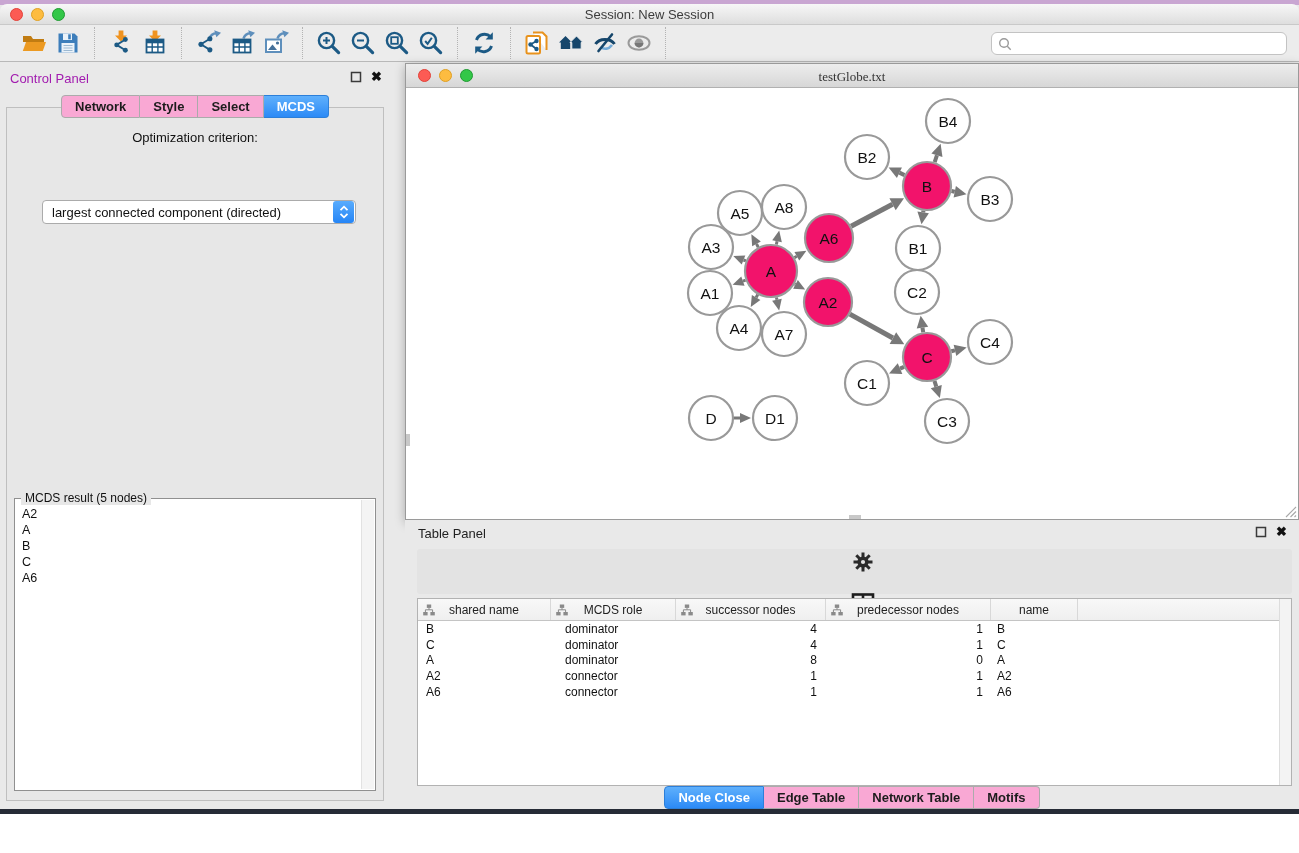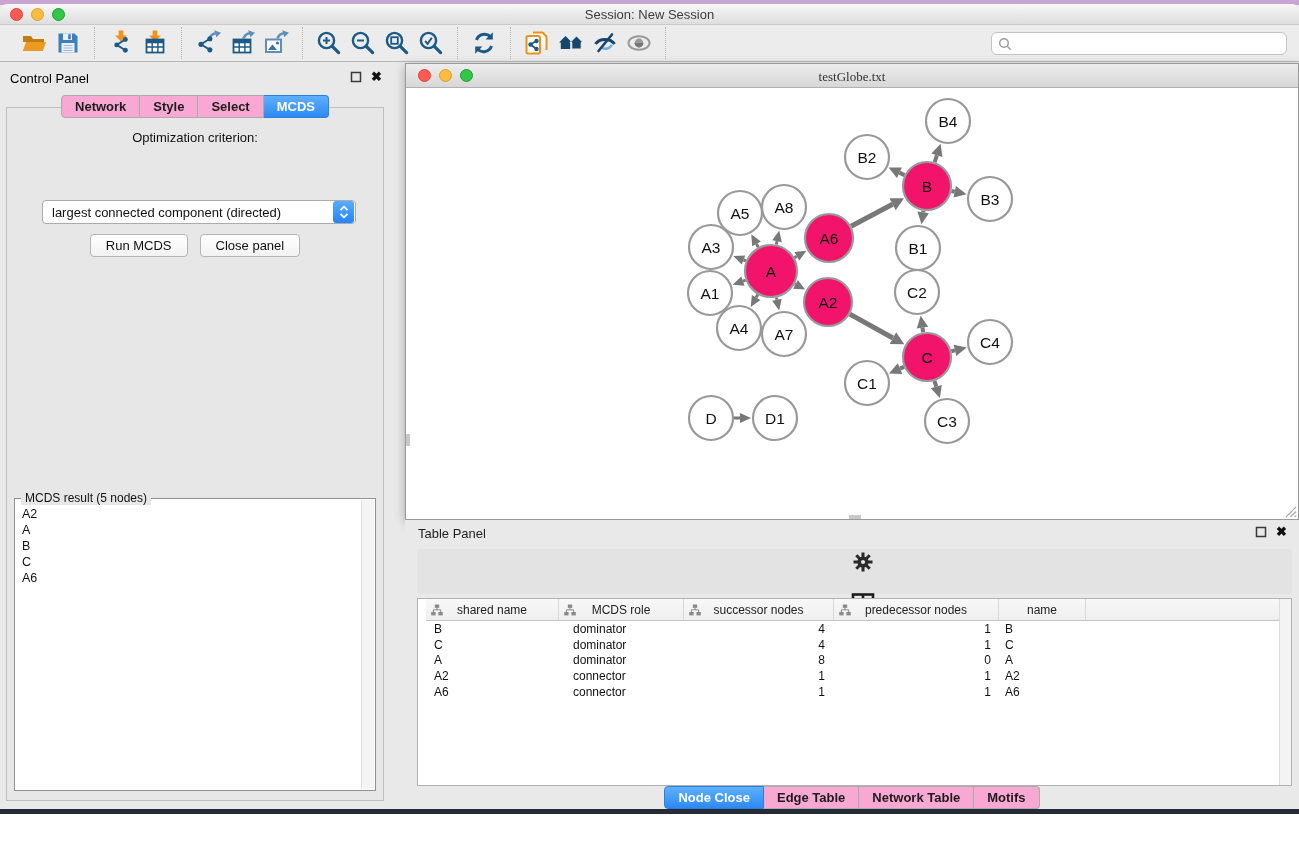--- a/index.html
+++ b/index.html
@@ -27,21 +27,21 @@
   .tb-group { display:flex; align-items:center; padding:0 9px; height:32px; border-right:1px dotted #b3b3b3; }
   .tb-group:last-of-type { border-right:none; }
   .tb-btn { width:34px; height:30px; display:flex; align-items:center; justify-content:center; cursor:pointer; }
   .search-wrap { margin-left:auto; margin-right:4px; position:relative; }
   .search-input { width:296px; height:23px; border:1px solid #c3c3c3; border-radius:6px;
     background:#fff; padding:0 6px 0 24px; font-size:12px; outline:none; }
   .search-icon { position:absolute; left:7px; top:5px; }
 
   
   .control-panel { position:absolute; left:0; top:64px; width:390px; height:746px; }
-  .cp-title { position:absolute; left:10px; top:7px; font-size:13px; color:#000000; }
+  .cp-title { position:absolute; left:10px; top:7px; font-size:13px; color:#a21caf; }
   .panel-ctrl { position:absolute; top:7px; display:flex; align-items:center; gap:9px; }
   .cp-ctrl { right:8px; }
   .close-x { font-size:13px; font-weight:bold; color:#111; line-height:12px; cursor:pointer; }
   .float-btn { cursor:pointer; line-height:0; }
 
   .seg { display:flex; }
   .seg-tab { background:#f9a8d4; border:1px solid #ababab; border-left:none; height:23px;
     padding:0 13px; font-size:13px; font-weight:bold; color:#1c1c1c; display:flex; align-items:center; cursor:pointer; }
   .seg-tab:first-child { border-left:1px solid #ababab; border-radius:4px 0 0 4px; }
   .seg-tab:last-child { border-radius:0 4px 4px 0; }
@@ -85,21 +85,21 @@
   
   .table-panel { position:absolute; left:405px; top:520px; width:894px; height:292px; background:#e9e9e9; }
   .tp-title { position:absolute; left:13px; top:6px; font-size:13px; color:#222; }
   .tp-ctrl { right:12px; top:6px; }
   .tp-toolbar { position:absolute; left:12px; right:7px; top:29px; height:45px;
     background:#e3e3e3; border-radius:3px; display:flex; align-items:center; padding-left:16px; gap:15px;flex-direction:column; }
   .tpt-btn { width:26px; height:26px; display:flex; align-items:center; justify-content:center; cursor:pointer; }
   .fx-label { font-family:"DejaVu Serif", serif; font-style:italic; font-size:19px; color:#b3b3b3; }
 
   .tp-table { position:absolute; left:12px; right:7px; top:78px; bottom:26px;
-    background:#fff; border:1px solid #b2b2b2;padding-left:8px; }
+    background:#fff; border:1px solid #b2b2b2; }
   .tbl-header { display:flex; height:22px; background:linear-gradient(#f8f8f8,#efefef);
     border-bottom:1px solid #c4c4c4; }
   .th-cell { position:relative; display:flex; align-items:center; justify-content:center;
     font-size:12px; color:#222; border-right:1px solid #d8d8d8; }
   .th-cell .tree-ic { position:absolute; left:5px; top:5px; }
   .th-fill { flex:1; border-right:none; }
   .tbl-row { display:flex; height:15.8px; align-items:center; }
   .td-cell { font-size:12px; color:#111; overflow:hidden; white-space:nowrap; }
   .tbl-scroll { position:absolute; top:0; bottom:0; right:0; width:12px;
     background:#f3f3f3; border-left:1px solid #ddd; }
@@ -309,24 +309,20 @@
     <div class="cp-body">
       <div class="opt-label">Optimization criterion:</div>
       <div class="combo">
         <span class="combo-text">largest connected component (directed)</span>
         <span class="combo-spin">
             <svg width="12" height="16" viewBox="0 0 12 16">
               <path d="M2.5 6.2L6 2.7l3.5 3.5" fill="none" stroke="#fff" stroke-width="1.8"></path>
               <path d="M2.5 9.8L6 13.3l3.5-3.5" fill="none" stroke="#fff" stroke-width="1.8"></path>
             </svg>
           </span>
-      </div>
-      <div class="cp-buttons">
-        <button class="push-btn">Run MCDS</button>
-        <button class="push-btn">Close panel</button>
       </div>
       <div class="result-box">
         <span class="result-legend">MCDS result (5 nodes)</span>
         <div class="result-list" id="result-list">
             <div class="result-item">A2</div>
             <div class="result-item">A</div>
             <div class="result-item">B</div>
             <div class="result-item">C</div>
             <div class="result-item">A6</div>
           </div>

